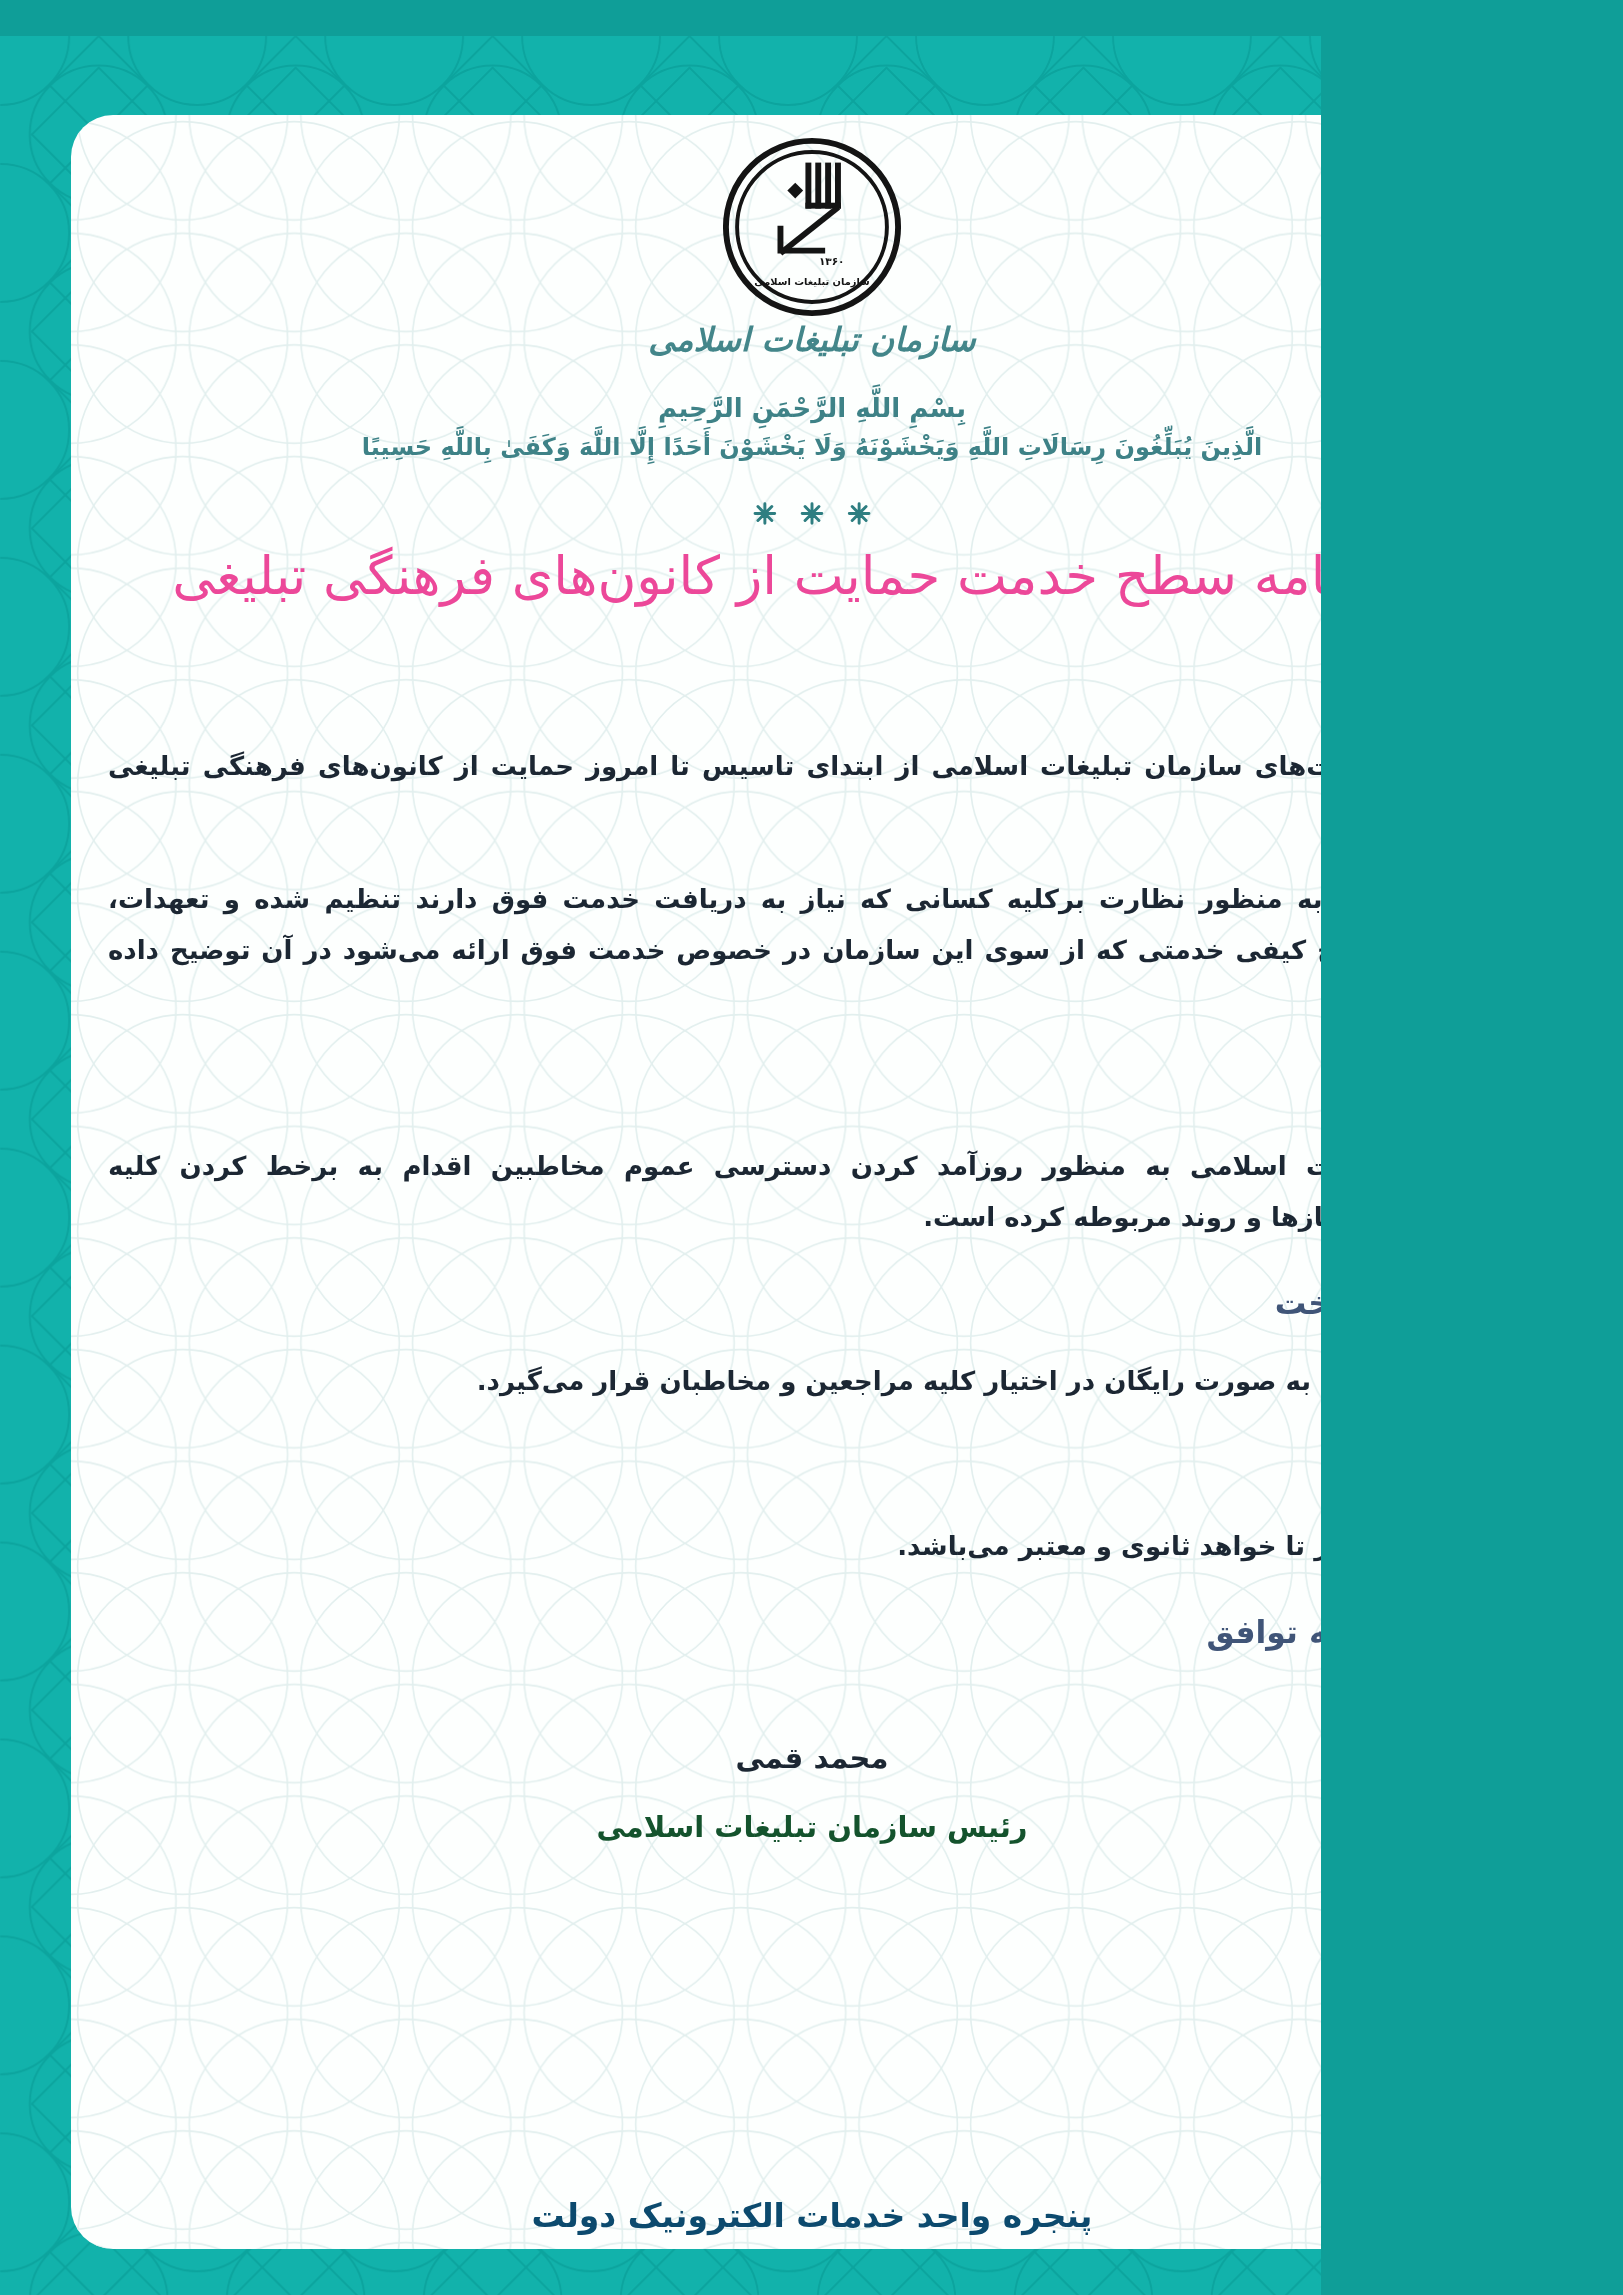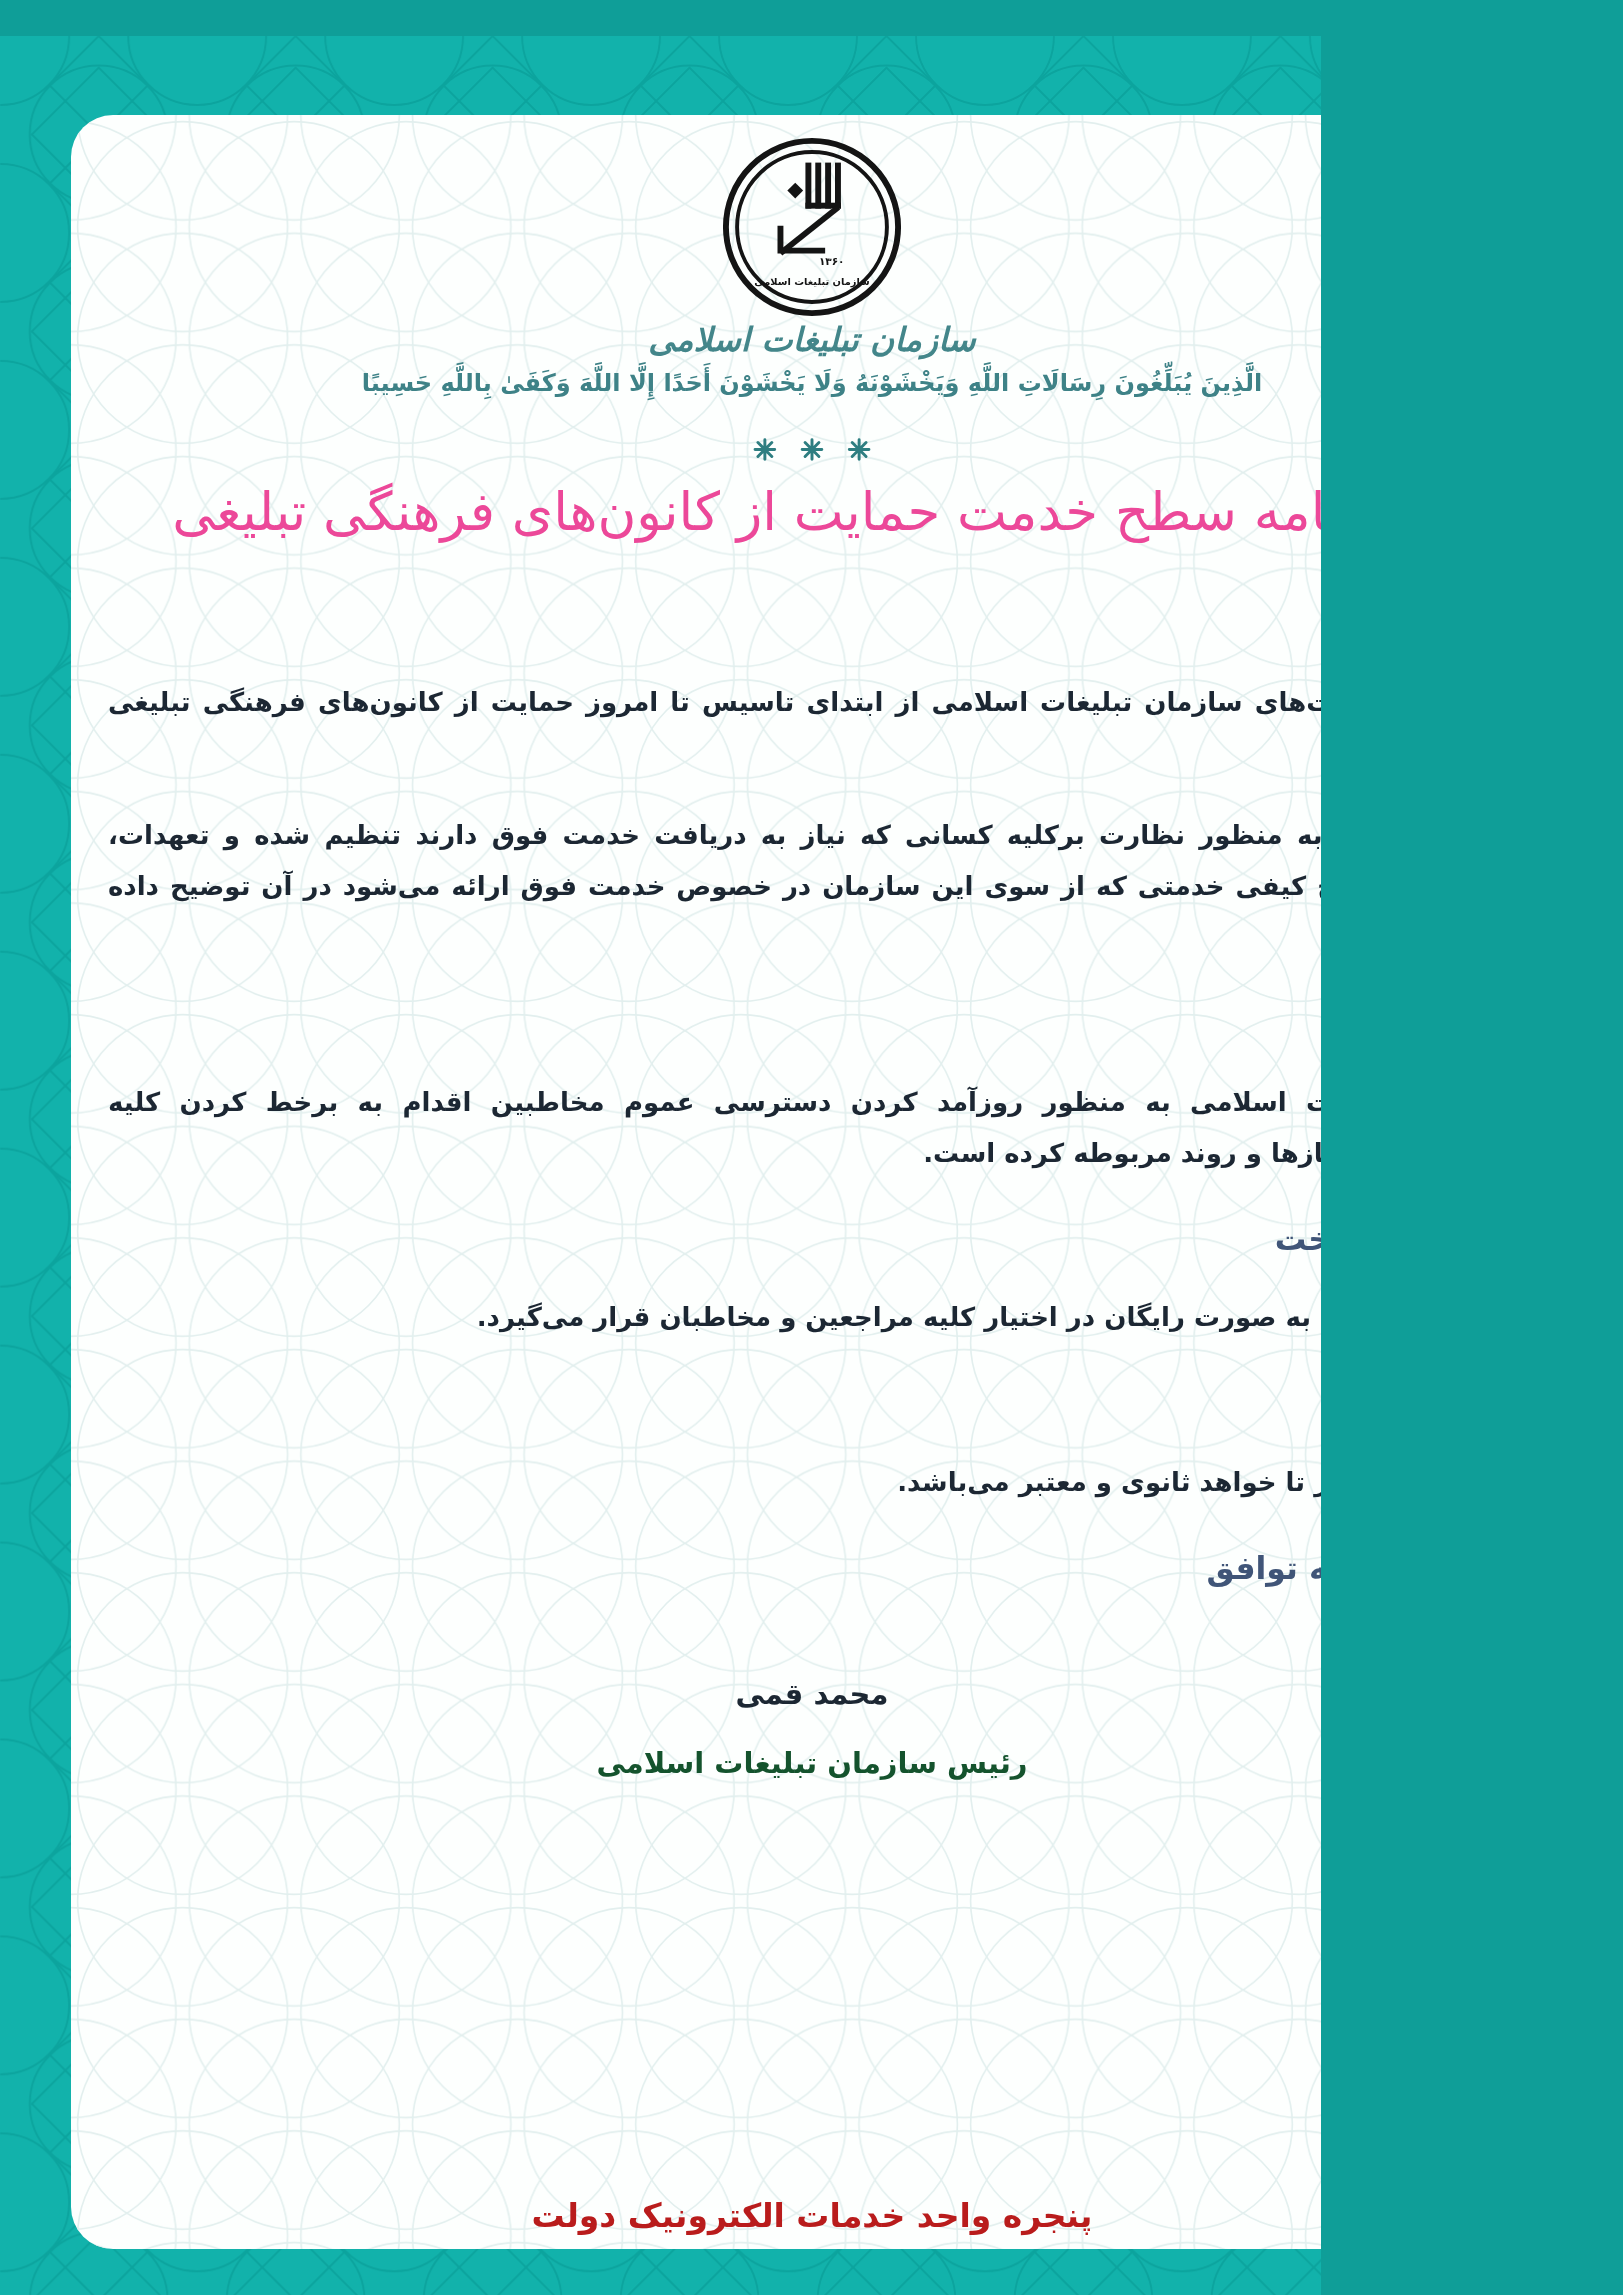--- a/index.html
+++ b/index.html
@@ -125,21 +125,21 @@
   }
 
   .footer-banner {
     position: absolute;
     left: 0;
     right: 0;
     bottom: 14.4px;
     text-align: center;
     font-size: 33px;
     font-weight: 800;
-    color: #b91c1c;
+    color: #0c4a6e;
     letter-spacing: 0.7px;
   }
 </style>
 </head>
 <body>
 
 <div class="canvas">
 
   <svg class="pattern-layer" width="1624" height="2295" viewBox="0 0 2473 3496">
     <defs>
@@ -196,20 +196,21 @@
           <rect x="-34" y="-64" width="17" height="17" transform="rotate(45 -25.5 -55.5)"></rect>
           <path d="M40,-30 L-48,40" fill="none" stroke="#141414" stroke-width="9"></path>
           <path d="M-48,-2 L-48,36 L20,36" fill="none" stroke="#141414" stroke-width="9"></path>
         </g>
         <text x="30" y="58" text-anchor="middle" font-size="16" font-weight="bold" fill="#141414">۱۳۶۰</text>
         <text x="0" y="88" text-anchor="middle" font-size="15" font-weight="bold" fill="#141414">سازمان تبلیغات اسلامی</text>
       </svg>
 
       <span class="calligraphy">سازمان تبلیغات اسلامی</span>
 
+      <span class="bismillah">بِسْمِ اللَّهِ الرَّحْمَنِ الرَّحِيمِ</span>
       <span class="verse">الَّذِينَ يُبَلِّغُونَ رِسَالَاتِ اللَّهِ وَيَخْشَوْنَهُ وَلَا يَخْشَوْنَ أَحَدًا إِلَّا اللَّهَ وَكَفَىٰ بِاللَّهِ حَسِيبًا</span>
 
       <svg class="stars" width="144" height="29" viewBox="0 0 220 44">
         <g stroke="#2e7e81" stroke-width="4.5" stroke-linecap="round">
           <g transform="translate(38,22)">
             <path d="M0,-15 L0,15 M-15,0 L15,0 M-10.6,-10.6 L10.6,10.6 M-10.6,10.6 L10.6,-10.6"></path>
           </g>
           <g transform="translate(110,22)">
             <path d="M0,-15 L0,15 M-15,0 L15,0 M-10.6,-10.6 L10.6,10.6 M-10.6,10.6 L10.6,-10.6"></path>
           </g>

